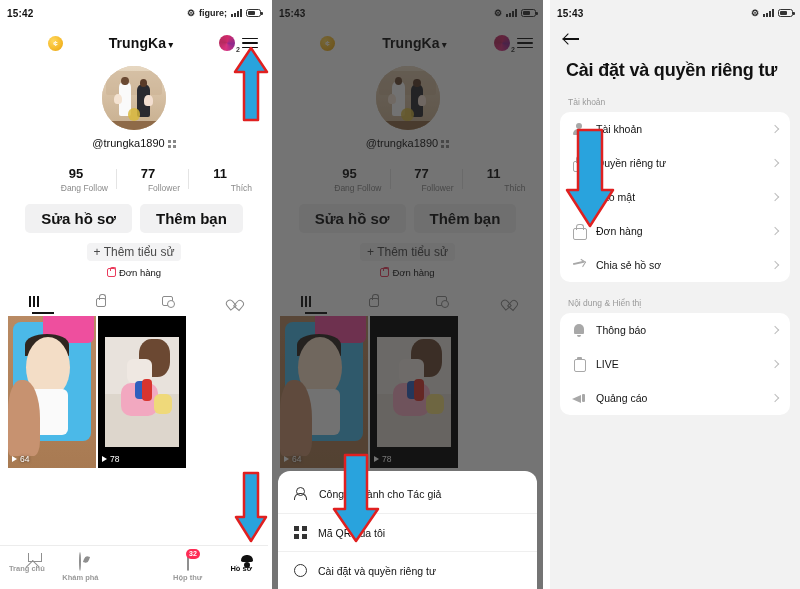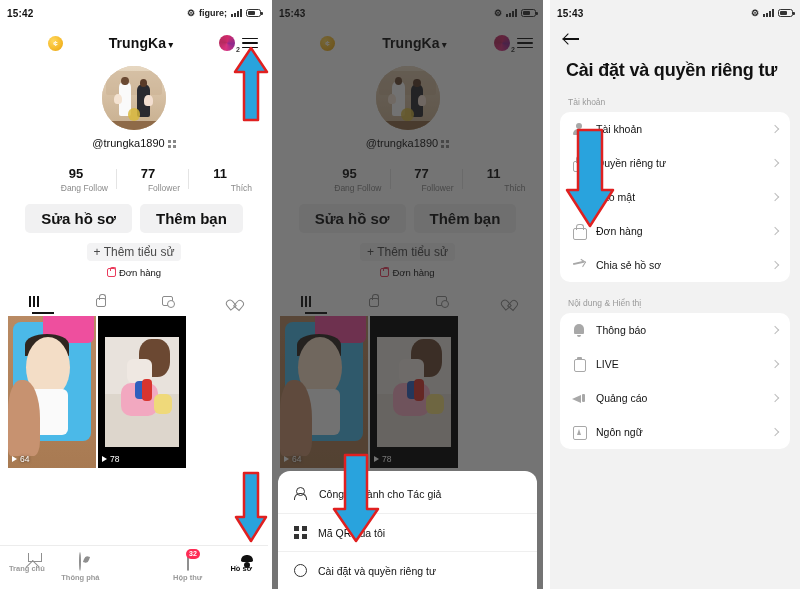--- a/index.html
+++ b/index.html
@@ -456,21 +456,21 @@
       </div>
     </div>
 
     <div class="bottomnav">
       <div class="nav-item">
         <span class="ic-home"></span>
         <span class="lbl">Trang chủ</span>
       </div>
       <div class="nav-item">
         <span class="ic-compass"></span>
-        <span class="lbl">Thông phá</span>
+        <span class="lbl">Khám phá</span>
       </div>
       <div class="nav-item">
         <span class="ic-plus"></span>
       </div>
       <div class="nav-item">
         <span class="ic-inbox"></span>
         <span class="badge">32</span>
         <span class="lbl">Hộp thư</span>
       </div>
       <div class="nav-item active">
@@ -689,25 +689,20 @@
       <div class="set-row">
         <span class="sic sic-live"></span>
         <span>LIVE</span>
         <span class="chev"></span>
       </div>
       <div class="set-row">
         <span class="sic sic-ad"></span>
         <span>Quảng cáo</span>
         <span class="chev"></span>
       </div>
-      <div class="set-row">
-        <span class="sic sic-lang"></span>
-        <span>Ngôn ngữ</span>
-        <span class="chev"></span>
-      </div>
     </div>
   </div>
 
   <div class="arrow" style="left:233px; top:46px;">
     <svg width="36" height="76" viewBox="0 0 36 76">
       <polygon points="18,2 34,26 25,26 25,74 11,74 11,26 2,26" fill="#29a3dd" stroke="#e02020" stroke-width="2.5" stroke-linejoin="round"></polygon>
     </svg>
   </div>
 
   <div class="arrow" style="left:234px; top:471px;">

